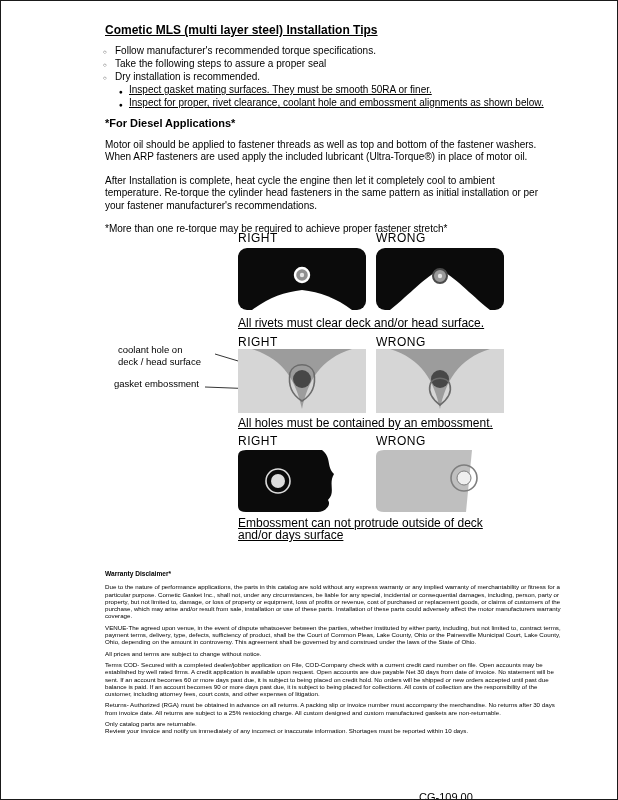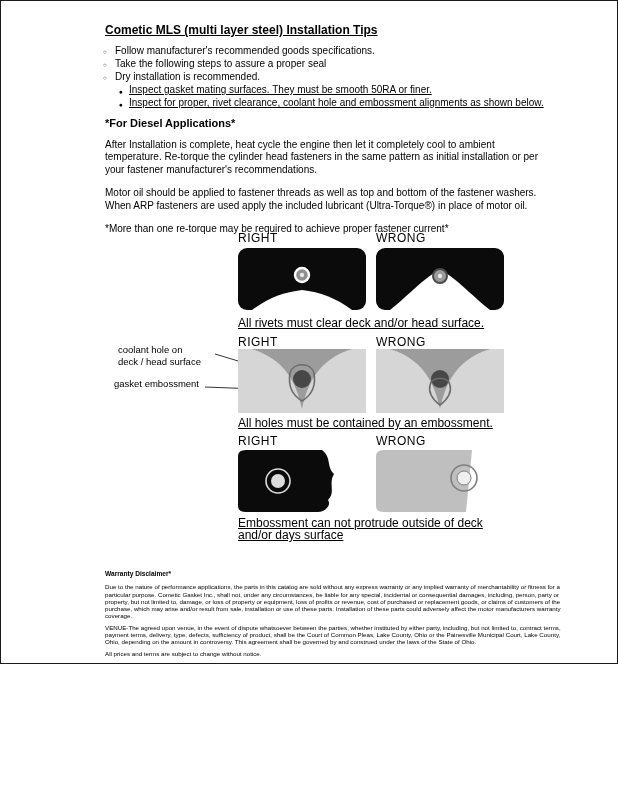--- a/index.html
+++ b/index.html
@@ -1,16 +1,16 @@
 <!DOCTYPE html>
 <html><head>
 <meta charset="utf-8">
 <style>
   html,body{margin:0;padding:0;background:#ffffff;}
-  .page{position:relative;width:618px;height:664px;box-sizing:border-box;border:1px solid #1a1a1a;
+  .page{position:relative;width:618px;height:800px;box-sizing:border-box;border:1px solid #1a1a1a;
         background:#ffffff;font-family:"Liberation Sans","DejaVu Sans",sans-serif;color:#000;overflow:hidden;}
 
   .title{position:absolute;top:22px;left:104px;font-size:12px;font-weight:bold;text-decoration:underline;}
 
   .tips{position:absolute;top:43px;left:104px;font-size:10px;line-height:13px;width:450px;}
   .tip{position:relative;padding-left:10px;}
   .tip::before{content:"○";position:absolute;left:-2px;top:2px;font-size:6px;}
   .subtip{position:relative;margin-left:14px;padding-left:10px;text-decoration:underline;}
   .subtip::before{content:"●";position:absolute;left:0;top:2px;font-size:6.5px;}
 
@@ -36,32 +36,32 @@
   .footer{position:absolute;top:790px;left:418px;font-size:11px;}
 </style>
 </head>
 <body>
 
 <div class="page">
 
   <div class="title">Cometic MLS (multi layer steel) Installation Tips</div>
 
   <div class="tips">
-    <div class="tip">Follow manufacturer's recommended goods specifications.</div>
+    <div class="tip">Follow manufacturer's recommended torque specifications.</div>
     <div class="tip">Take the following steps to assure a proper seal</div>
     <div class="tip">Dry installation is recommended.</div>
     <div class="subtip">Inspect gasket mating surfaces.  They must be smooth 50RA or finer.</div>
     <div class="subtip">Inspect for proper, rivet clearance, coolant hole and embossment alignments as shown below.</div>
   </div>
 
   <div class="diesel">
     <h2>*For Diesel Applications*</h2>
+    <p>Motor oil should be applied to fastener threads as well as top and bottom of the fastener washers. When ARP fasteners are used apply the included lubricant (Ultra-Torque®) in place of motor oil.</p>
     <p>After Installation is complete, heat cycle the engine then let it completely cool to ambient temperature. Re-torque the cylinder head fasteners in the same pattern as initial installation or per your fastener manufacturer's recommendations.</p>
-    <p>Motor oil should be applied to fastener threads as well as top and bottom of the fastener washers. When ARP fasteners are used apply the included lubricant (Ultra-Torque®) in place of motor oil.</p>
-    <p class="note">*More than one re-torque may be required to achieve proper fastener current*</p>
+    <p class="note">*More than one re-torque may be required to achieve proper fastener stretch*</p>
   </div>
 
   <div class="diagrams">
 
     <div class="dg-head c1" style="top:0">RIGHT</div>
     <div class="dg-head c2" style="top:0">WRONG</div>
 
     <div class="dg-img c1" style="top:17px">
       <svg width="128" height="62" viewBox="0 0 128 62">
         <rect x="0" y="0" width="128" height="62" rx="9" fill="#0b0b0b"></rect>

